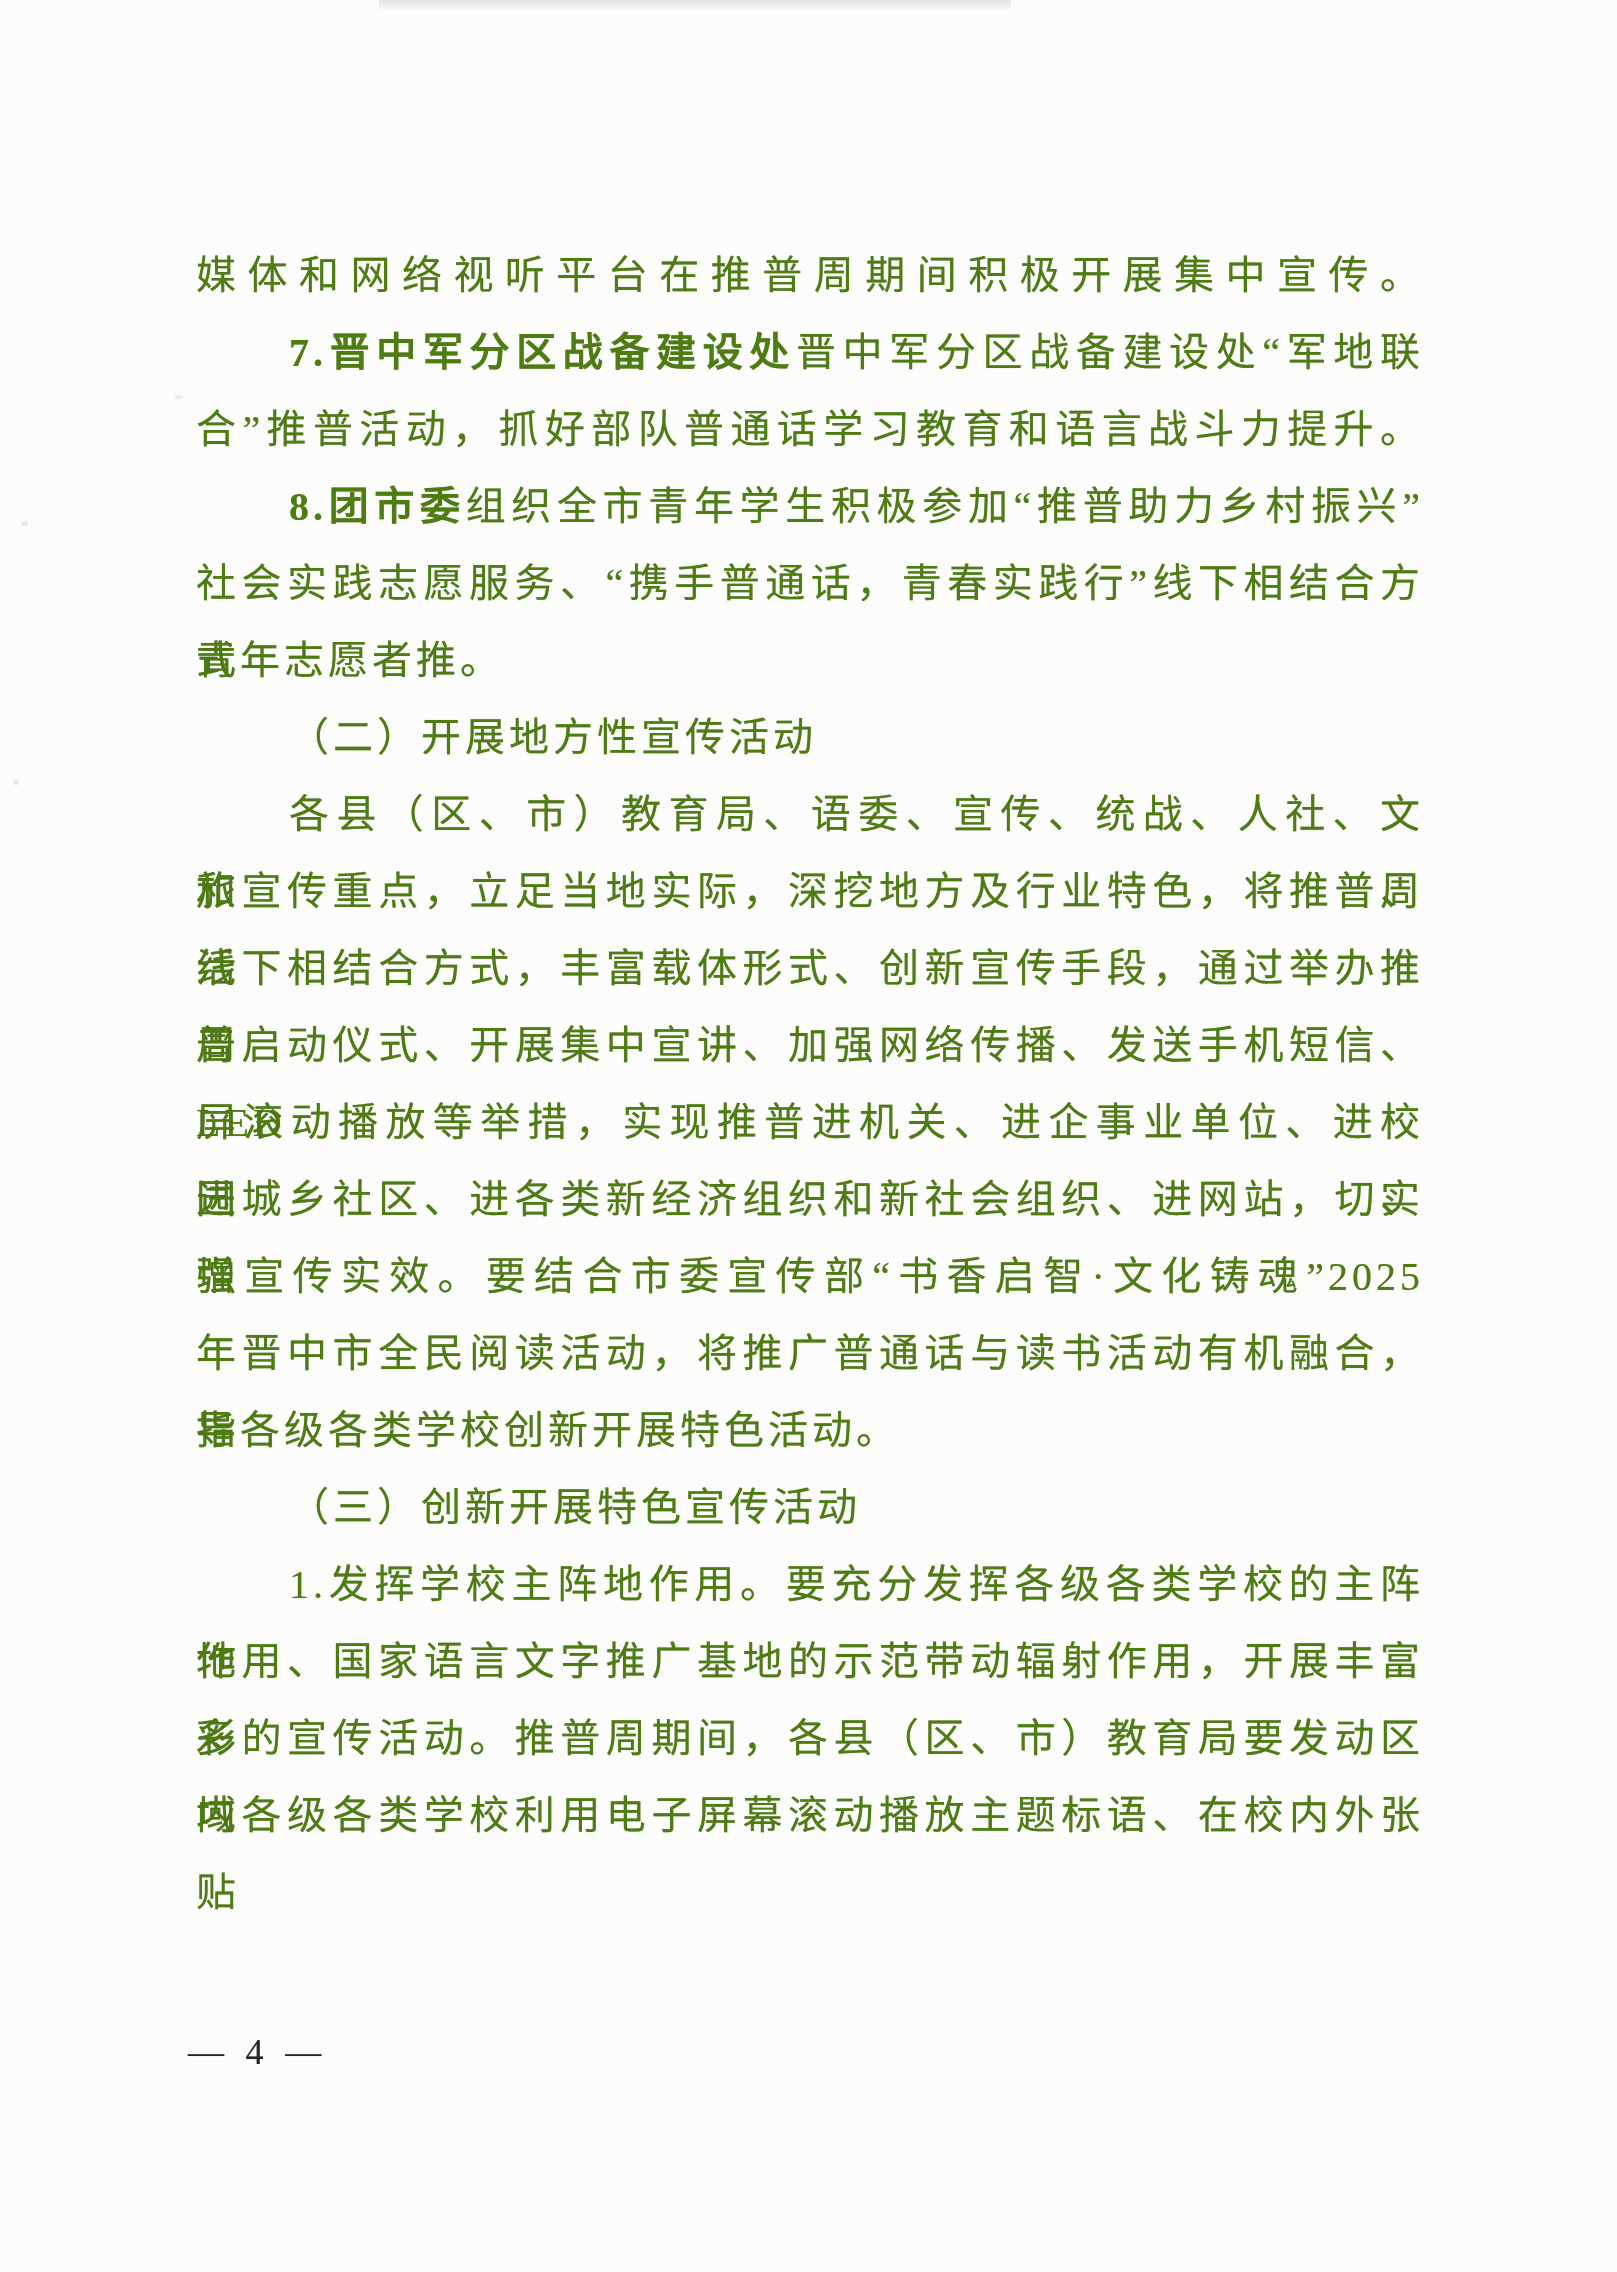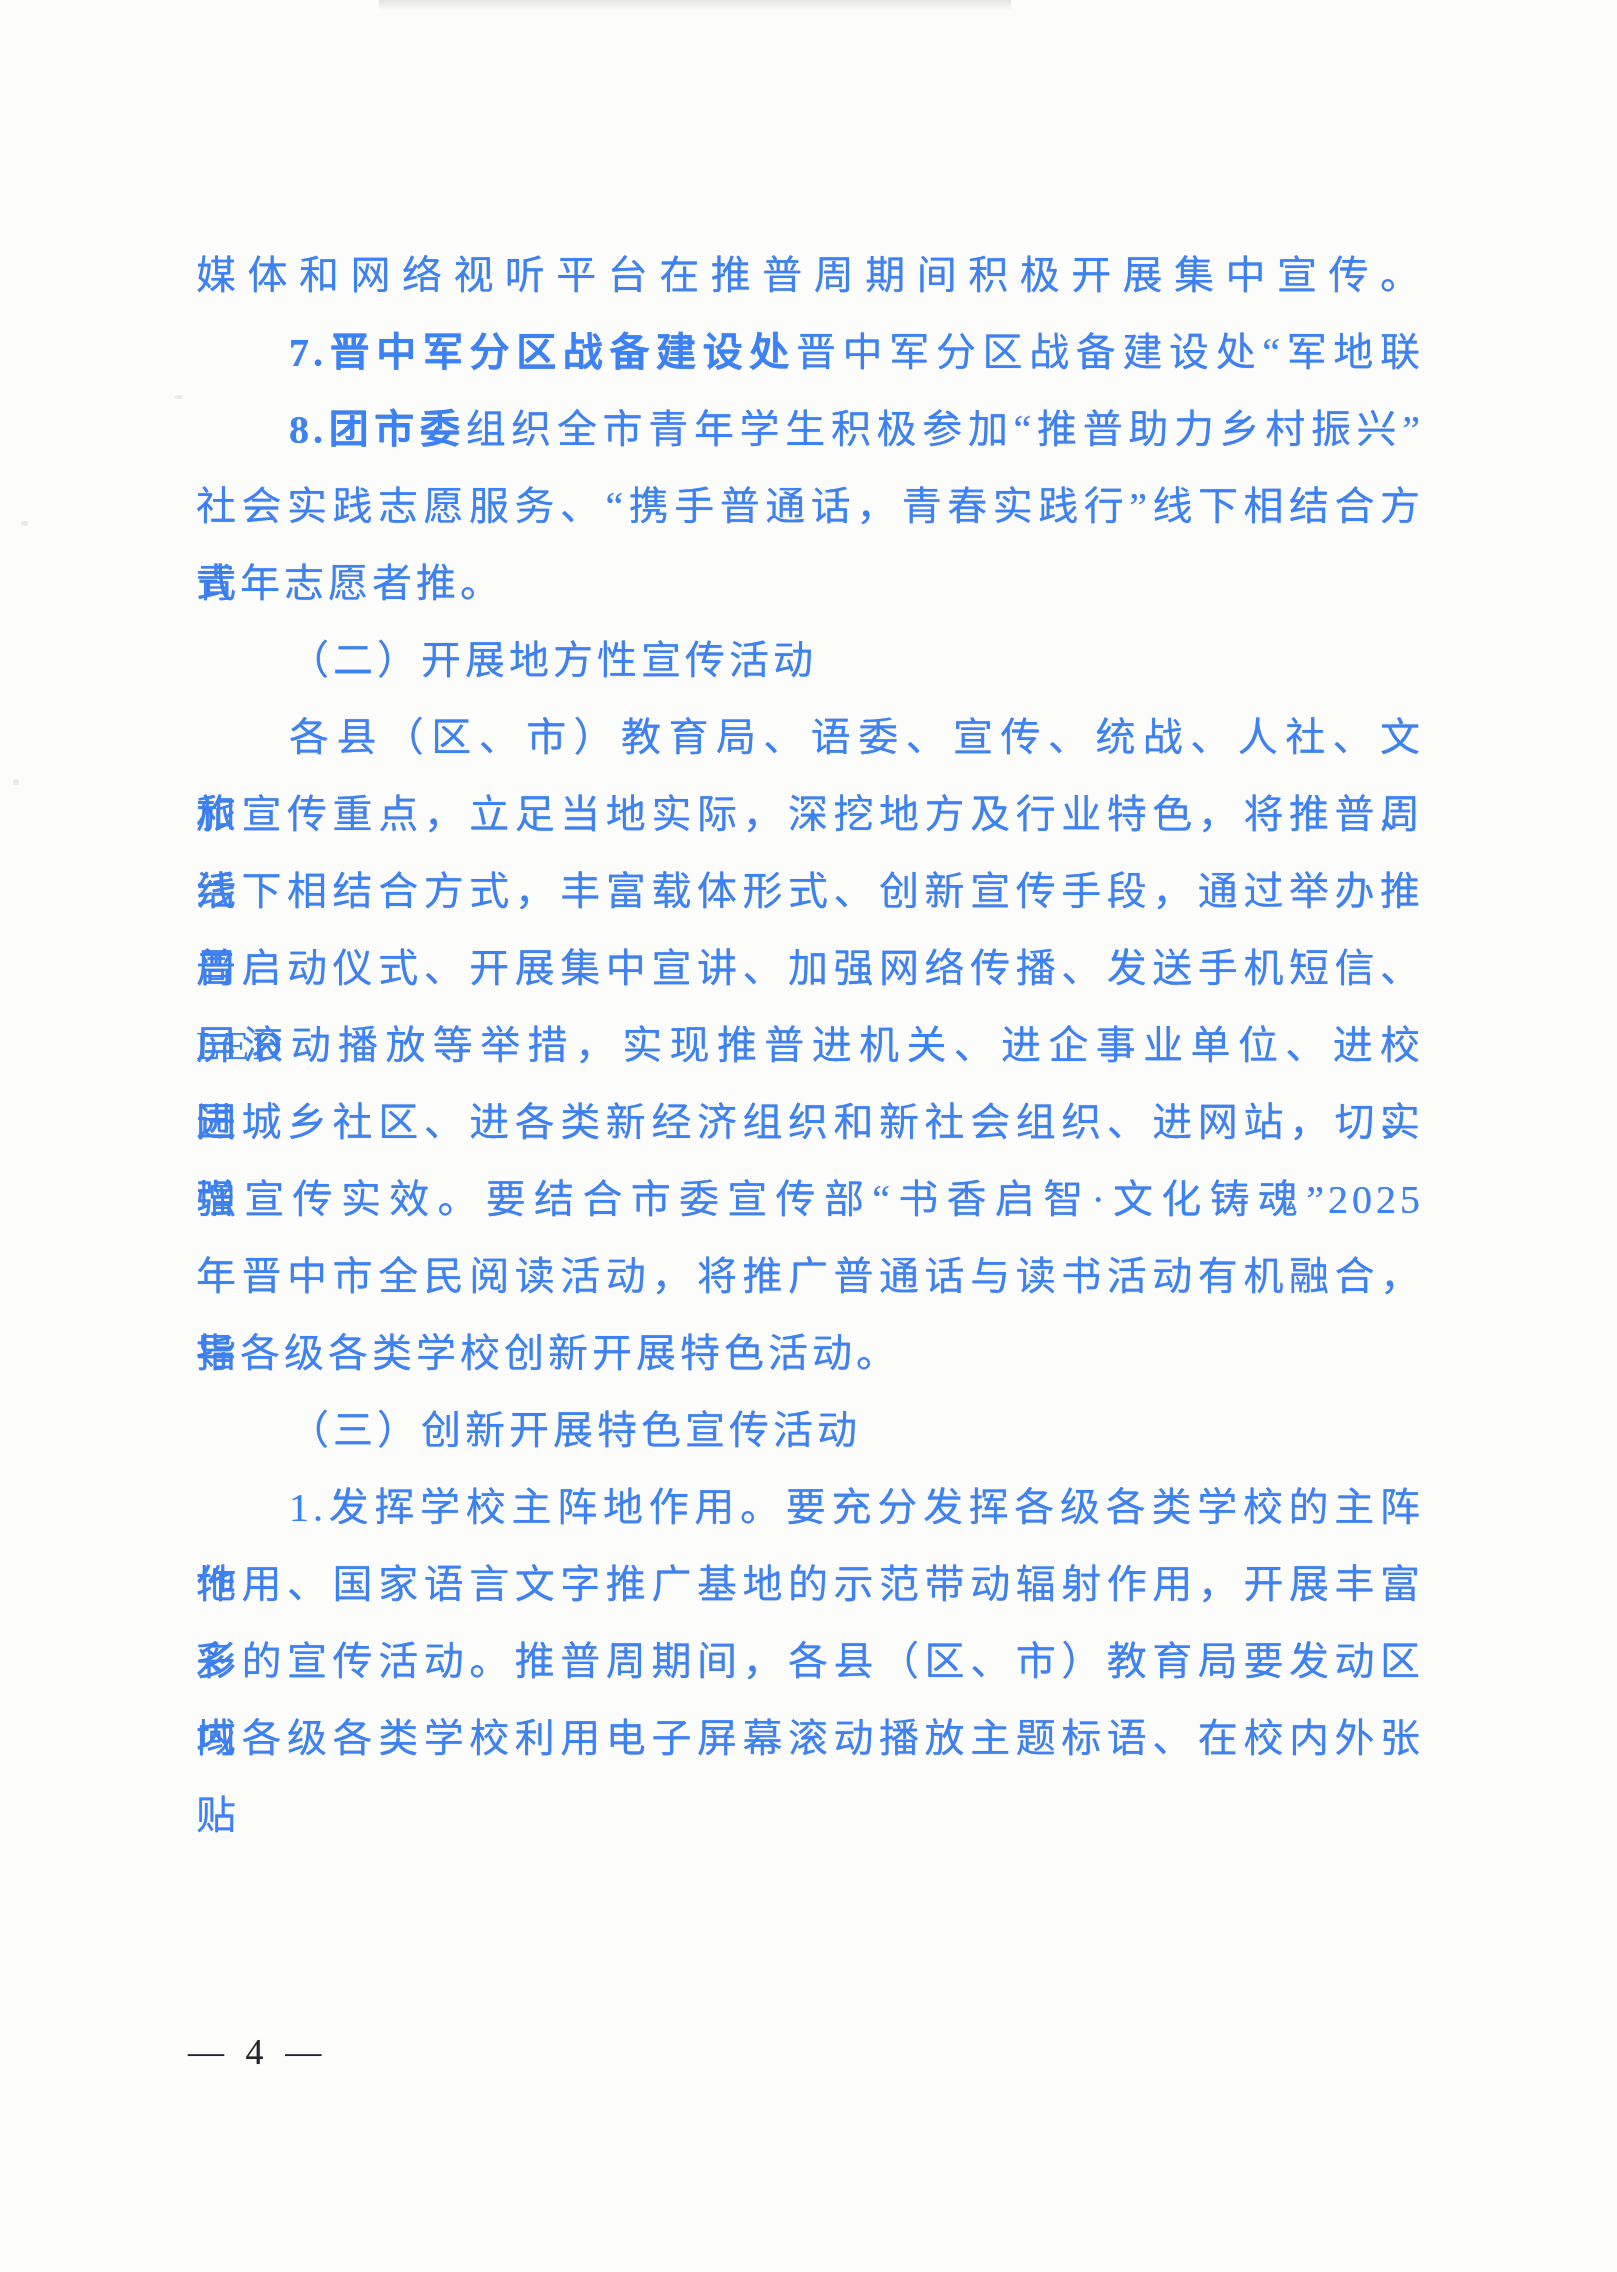--- a/index.html
+++ b/index.html
@@ -37,21 +37,21 @@
   .text-block {
     position: absolute;
     left: 196px;
     top: 237px;
     width: 1228px;
   }
   .line {
     height: 77px;
     line-height: 77px;
     font-size: 40px;
-    color: #3b82f6;
+    color: #4d7c0f;
     letter-spacing: 4px;
     white-space: nowrap;
     text-shadow: 0 0 0.8px rgba(30,30,35,0.4);
   }
   .line.justify {
     white-space: normal;
     text-align: justify;
     text-align-last: justify;
     text-justify: inter-character;
   }
@@ -78,20 +78,21 @@
 
 <div class="page">
   <div class="scan-edge"></div>
   <div class="scan-speck" style="left:20.5px;top:521px;width:7.1px;height:4.7px;"></div>
   <div class="scan-speck" style="left:12.6px;top:779px;width:6.3px;height:6.3px;"></div>
   <div class="scan-speck" style="left:175px;top:395px;width:8px;height:4px;"></div>
 
   <div class="text-block" id="text-block">
       <div class="line justify"><span class="seg-body">媒体和网络视听平台在推普周期间积极开展集中宣传。</span></div>
       <div class="line justify indent"><span class="seg-bold">7.晋中军分区战备建设处</span><span class="seg-body">晋中军分区战备建设处“军地联</span></div>
+      <div class="line justify"><span class="seg-body">合”推普活动，抓好部队普通话学习教育和语言战斗力提升。</span></div>
       <div class="line justify indent"><span class="seg-bold">8.团市委</span><span class="seg-body">组织全市青年学生积极参加“推普助力乡村振兴”</span></div>
       <div class="line justify"><span class="seg-body">社会实践志愿服务、“携手普通话，青春实践行”线下相结合方式</span></div>
       <div class="line"><span class="seg-body">青年志愿者推。</span></div>
       <div class="line indent"><span class="seg-kai">（二）开展地方性宣传活动</span></div>
       <div class="line justify indent"><span class="seg-body">各县（区、市）教育局、语委、宣传、统战、人社、文旅、</span></div>
       <div class="line justify"><span class="seg-body">和宣传重点，立足当地实际，深挖地方及行业特色，将推普周活</span></div>
       <div class="line justify"><span class="seg-body">线下相结合方式，丰富载体形式、创新宣传手段，通过举办推普</span></div>
       <div class="line justify"><span class="seg-body">周启动仪式、开展集中宣讲、加强网络传播、发送手机短信、LED</span></div>
       <div class="line justify"><span class="seg-body">屏滚动播放等举措，实现推普进机关、进企事业单位、进校园、</span></div>
       <div class="line justify"><span class="seg-body">进城乡社区、进各类新经济组织和新社会组织、进网站，切实增</span></div>

